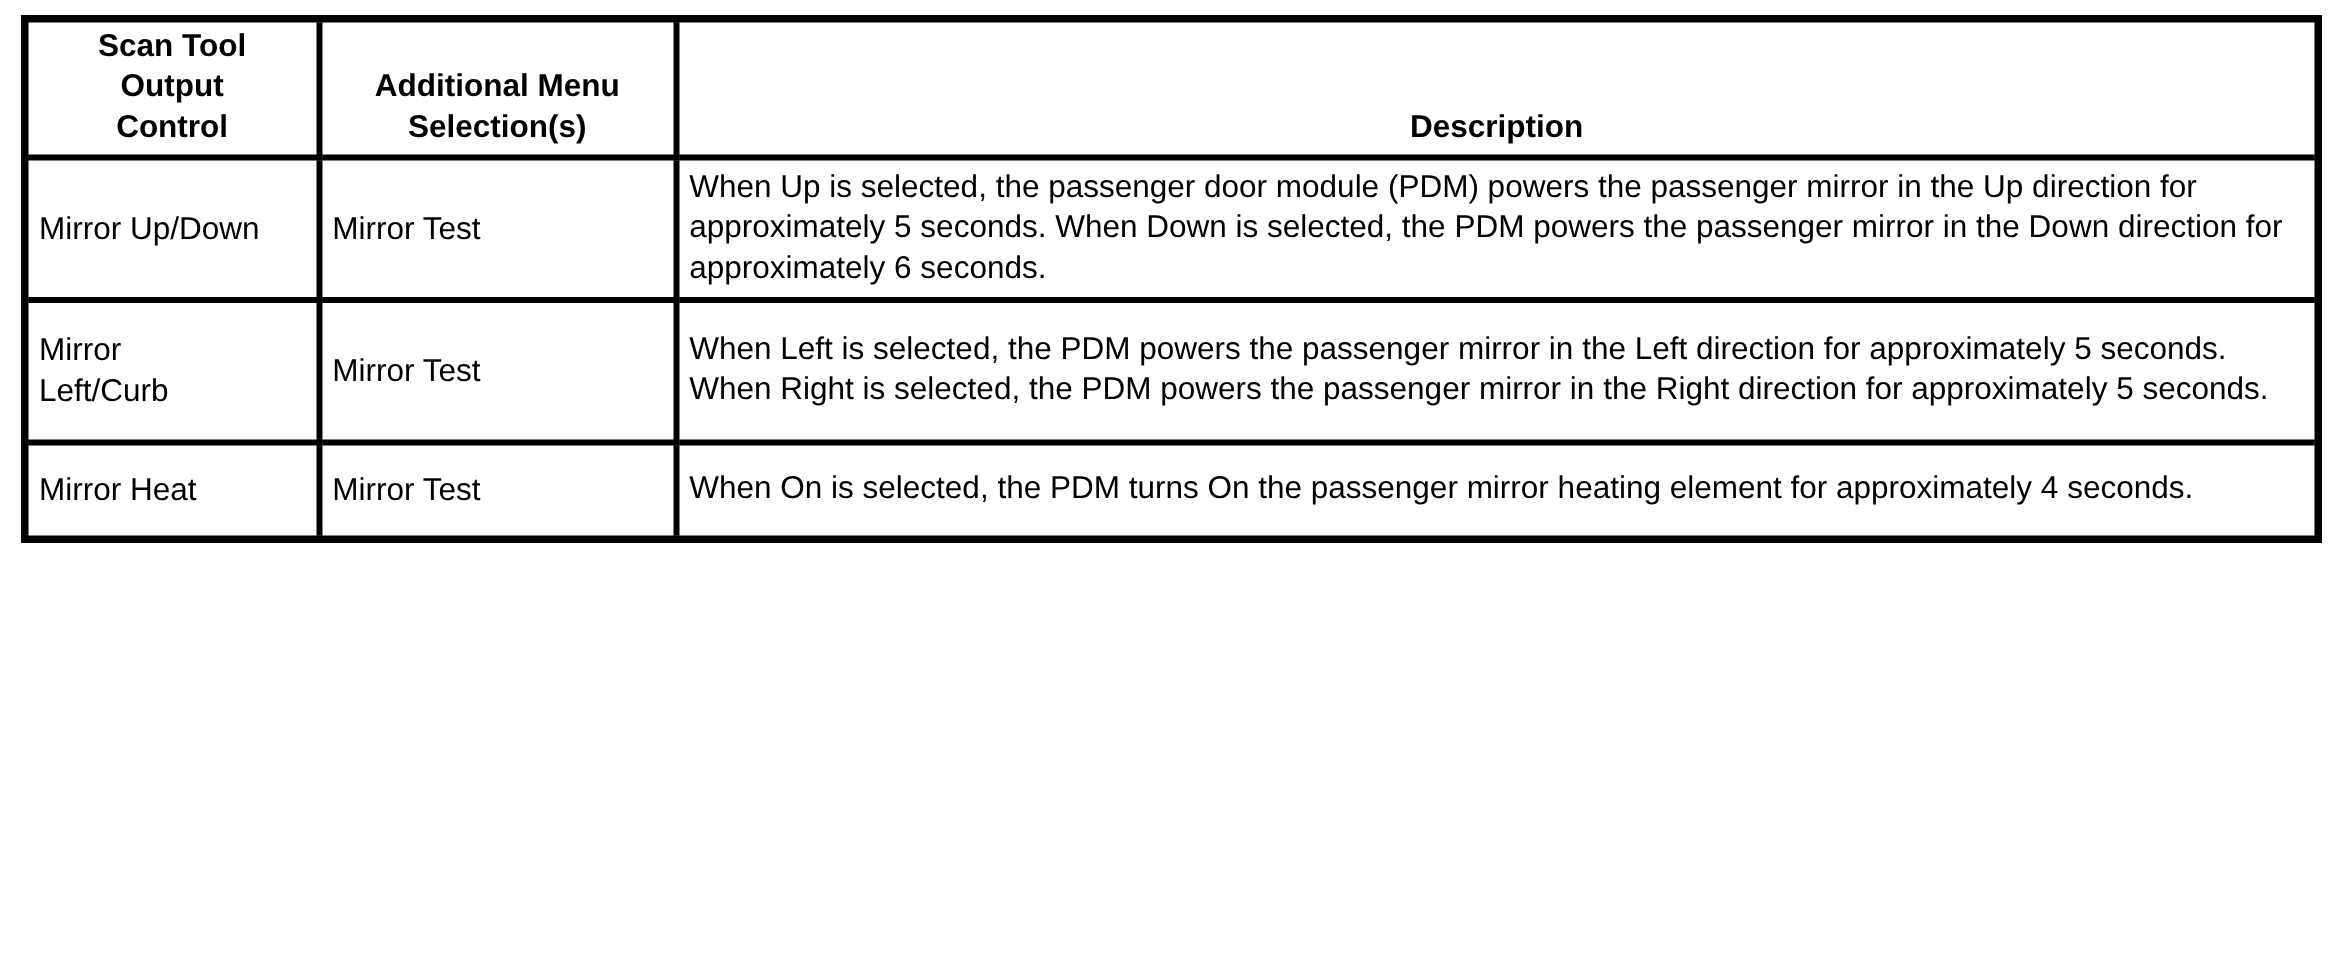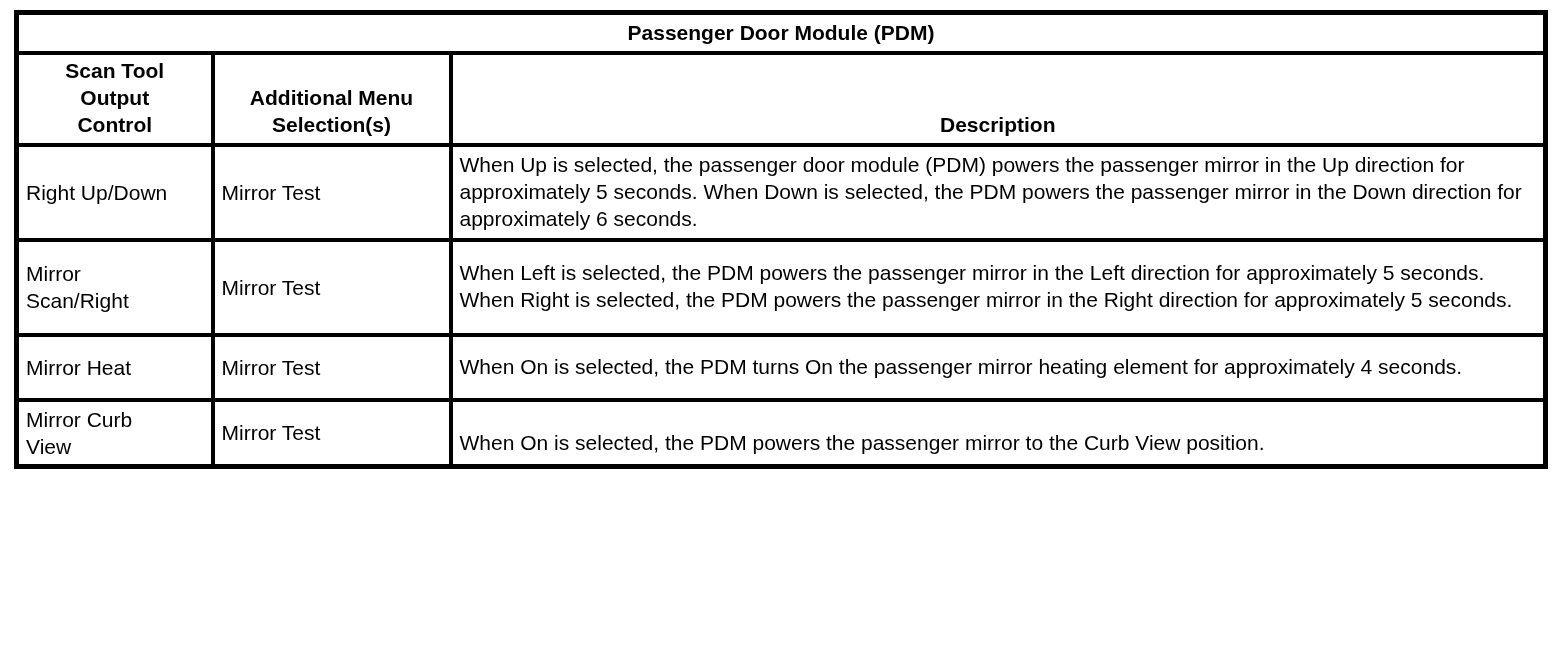--- a/index.html
+++ b/index.html
@@ -69,50 +69,41 @@
 <body>
 
 <div class="page">
   <table class="pdm">
     <colgroup>
       <col class="c1">
       <col class="c2">
       <col class="c3">
     </colgroup>
     <thead>
-      <tr class="title-row">
-        <th colspan="3">Passenger Door Module (PDM)</th>
-      </tr>
       <tr class="header-row">
         <th>Scan Tool
 Output
 Control</th>
         <th>Additional Menu
 Selection(s)</th>
         <th>Description</th>
       </tr>
     </thead>
     <tbody>
       <tr class="row-1">
-        <td class="control">Right Up/Down</td>
+        <td class="control">Mirror Up/Down</td>
         <td class="menu">Mirror Test</td>
         <td class="desc">When Up is selected, the passenger door module (PDM) powers the passenger mirror in the Up direction for approximately 5 seconds. When Down is selected, the PDM powers the passenger mirror in the Down direction for approximately 6 seconds.</td>
       </tr>
       <tr class="row-2">
         <td class="control">Mirror
-Scan/Right</td>
+Left/Curb</td>
         <td class="menu">Mirror Test</td>
         <td class="desc">When Left is selected, the PDM powers the passenger mirror in the Left direction for approximately 5 seconds. When Right is selected, the PDM powers the passenger mirror in the Right direction for approximately 5 seconds.</td>
       </tr>
       <tr class="row-4">
         <td class="control">Mirror Heat</td>
         <td class="menu">Mirror Test</td>
         <td class="desc">When On is selected, the PDM turns On the passenger mirror heating element for approximately 4 seconds.</td>
       </tr>
-      <tr class="row-5">
-        <td class="control">Mirror Curb
-View</td>
-        <td class="menu">Mirror Test</td>
-        <td class="desc">When On is selected, the PDM powers the passenger mirror to the Curb View position.</td>
-      </tr>
     </tbody>
   </table>
 </div>
 
 </body></html>

